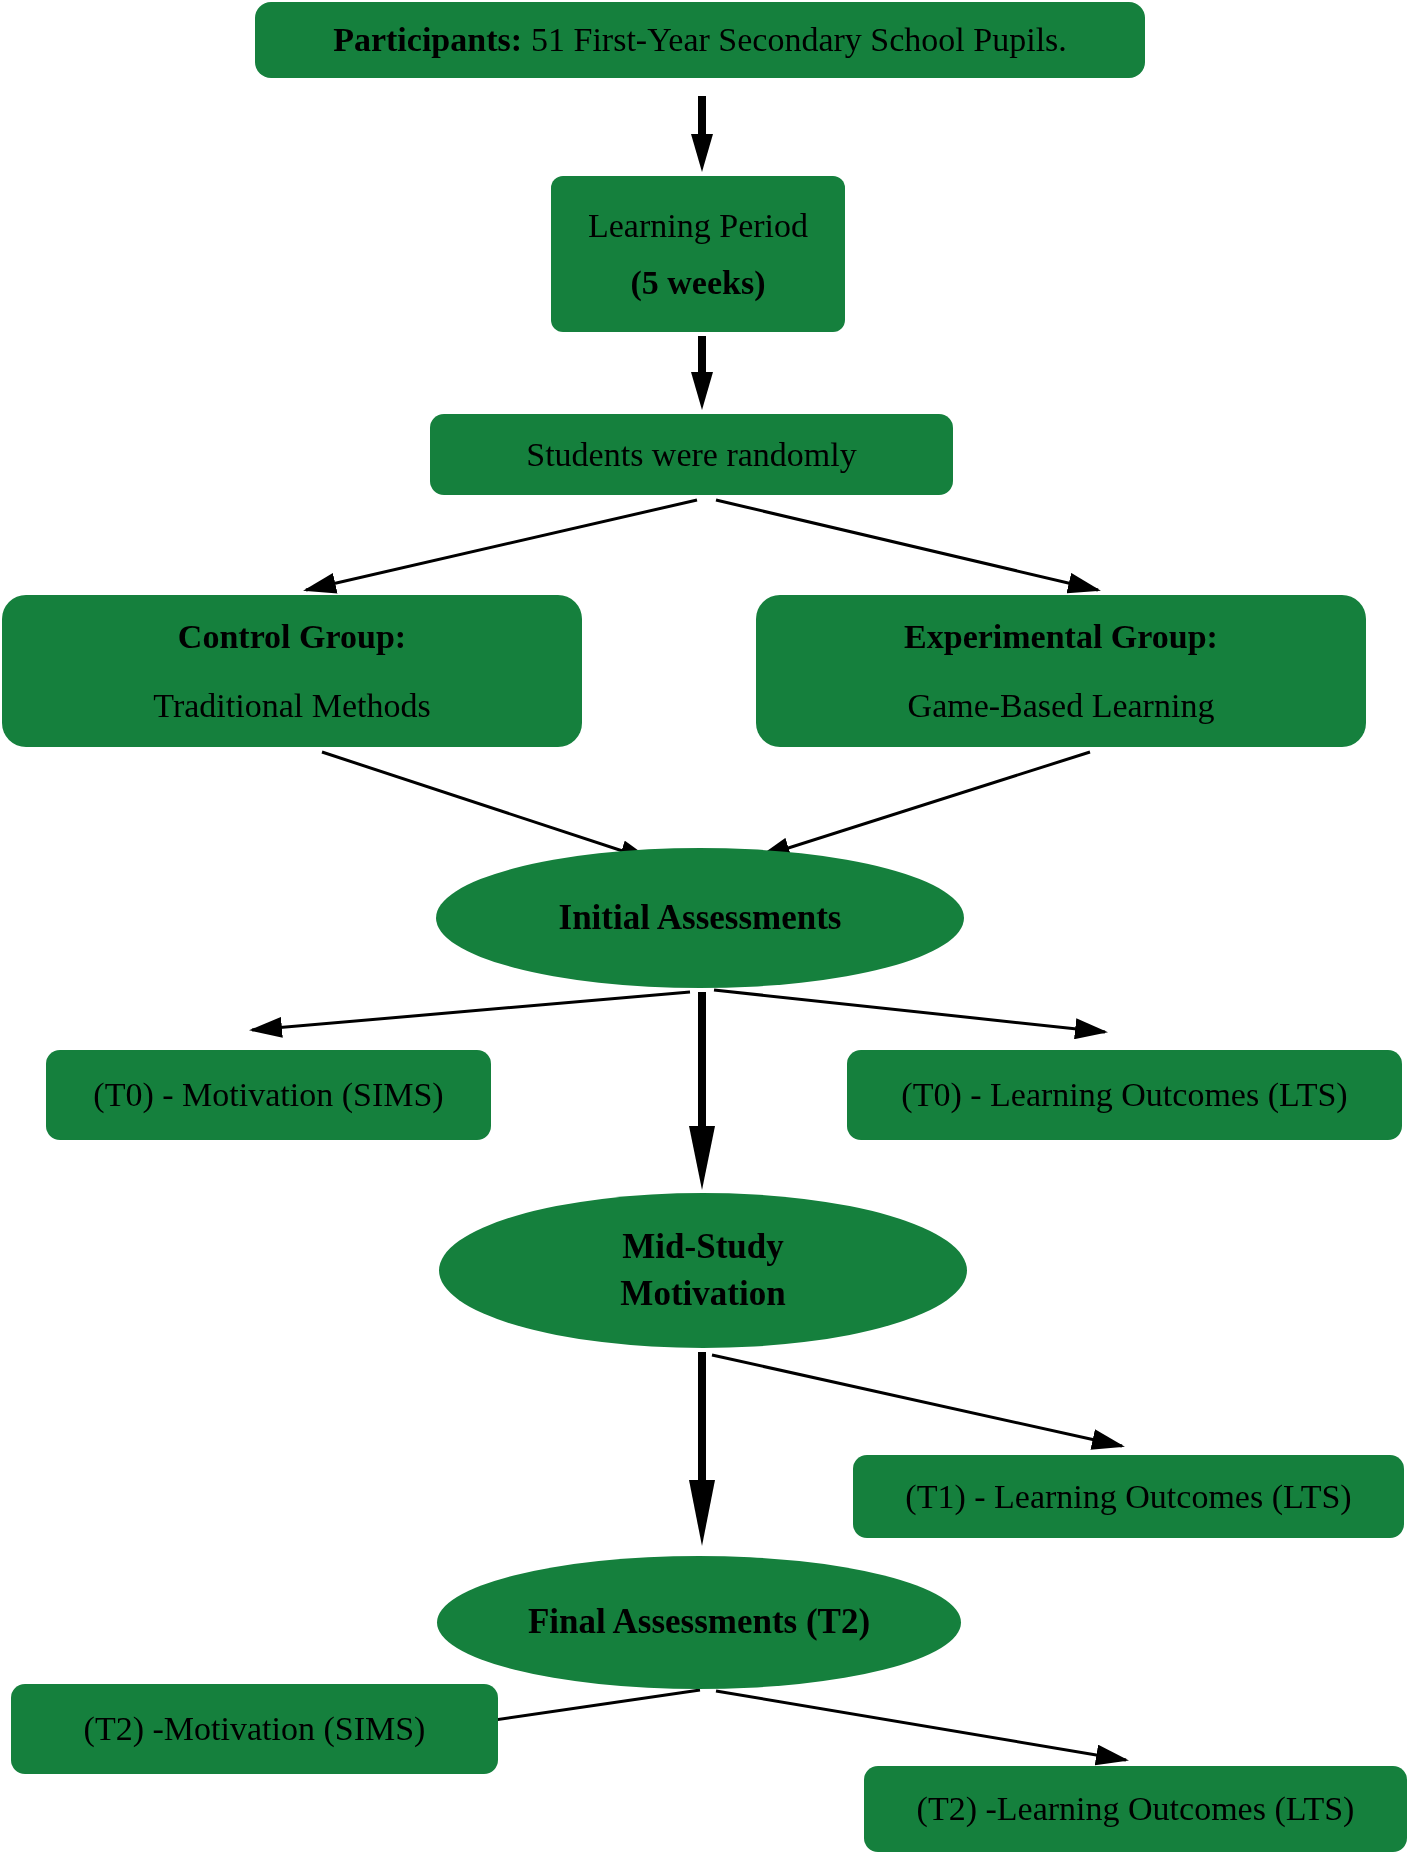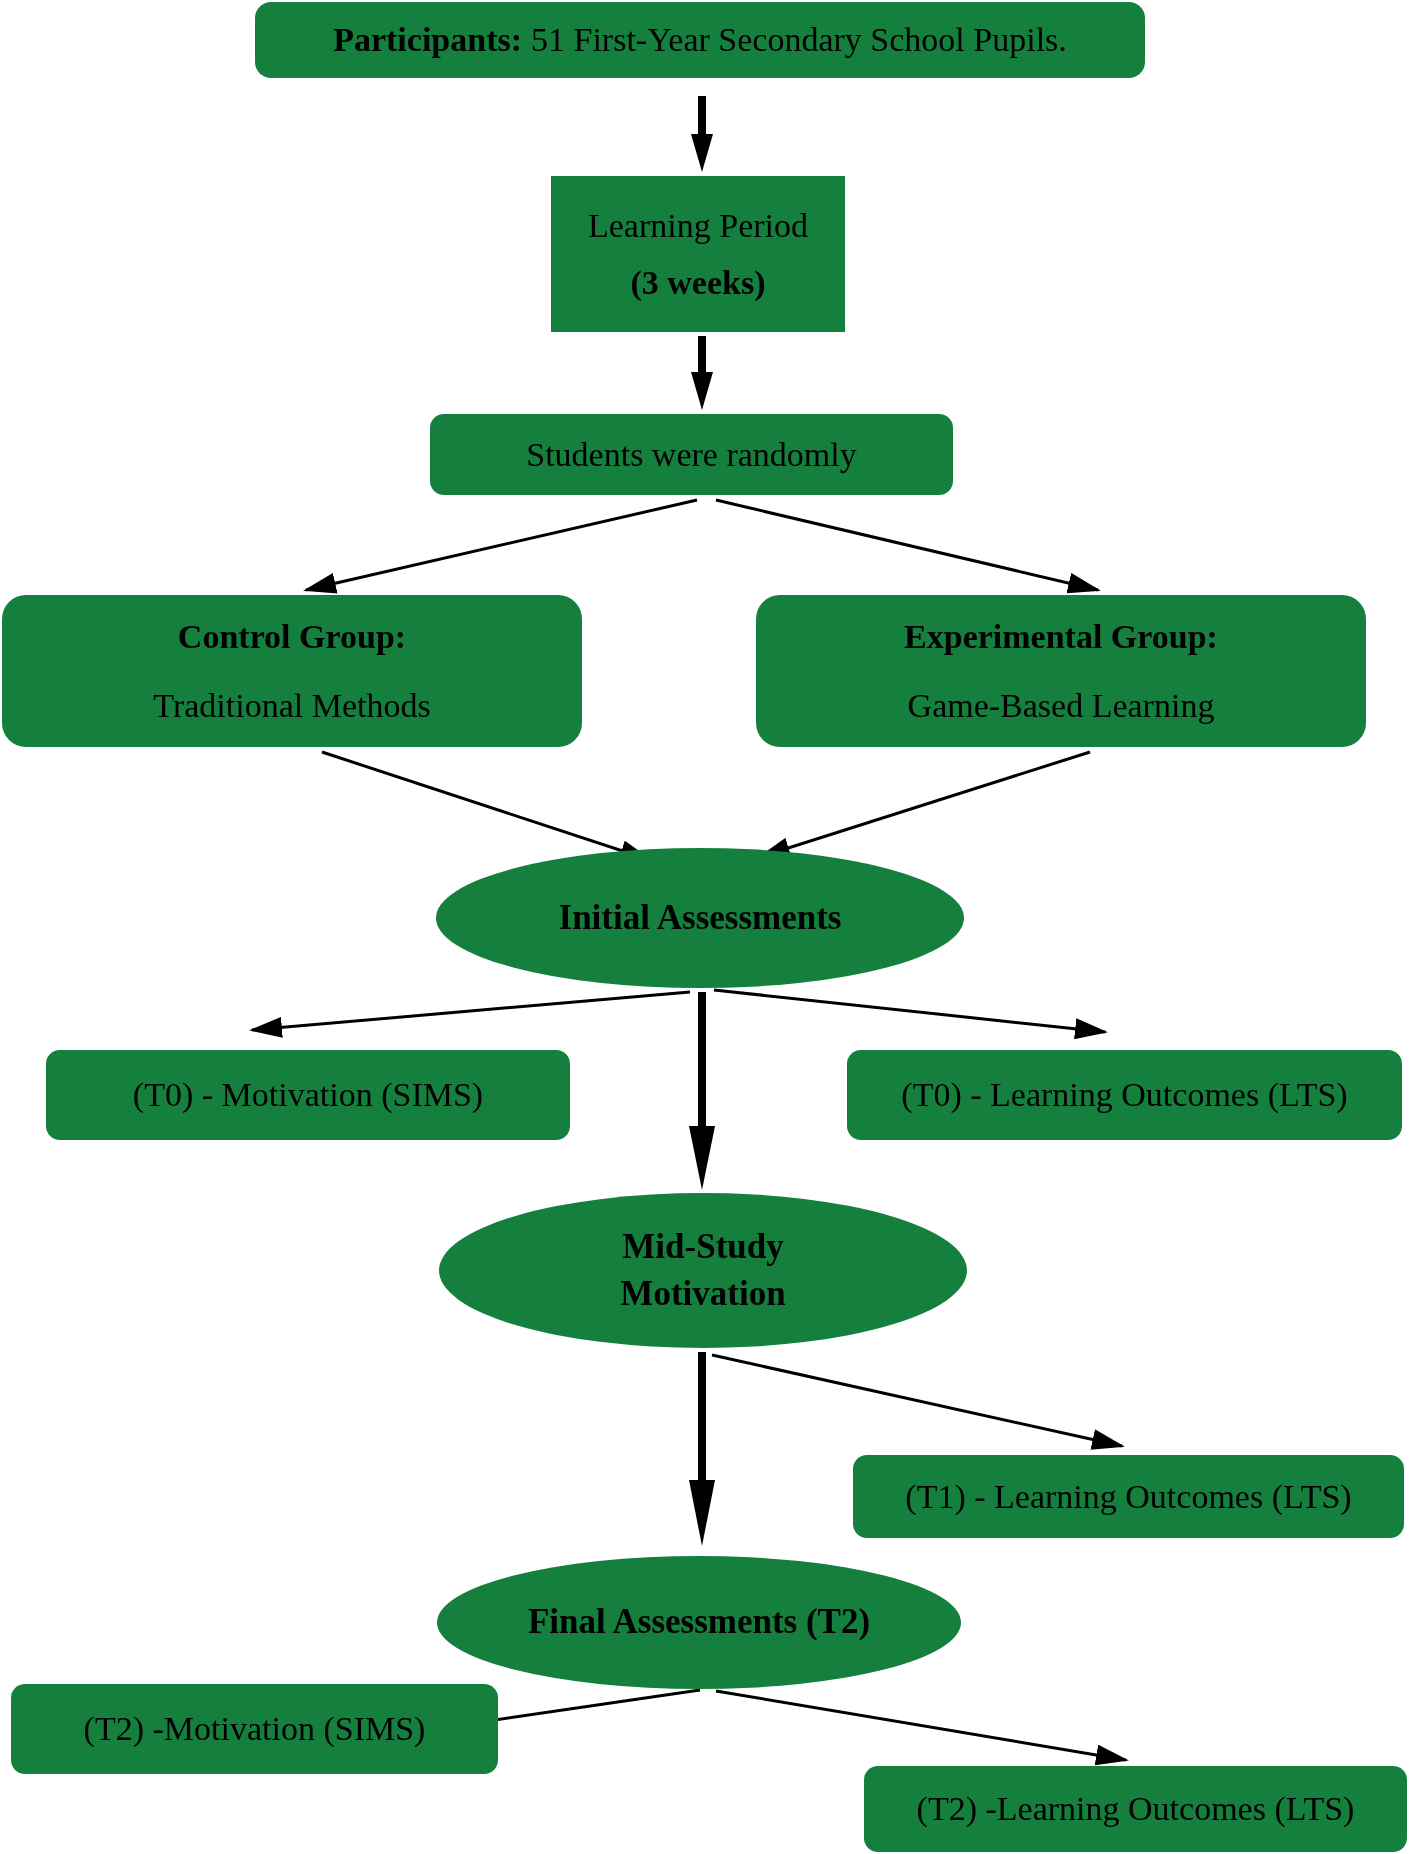--- a/index.html
+++ b/index.html
@@ -17,21 +17,21 @@
     background:#15803d;
     display:flex;flex-direction:column;
     align-items:center;justify-content:center;
     text-align:center;
     font-size:34px;line-height:1.22;
     z-index:2;
   }
   .r14{border-radius:14px;}
   .r16{border-radius:16px;}
   .r24{border-radius:24px;}
-  .sq{border-radius:0;}
+  .sq{border-radius:12px;}
   .ellipse{border-radius:50%;}
   .b{font-weight:bold;}
   .ln{white-space:nowrap;}
   .sp{margin-left:9px;}
   .gap-lg{gap:28px;align-items:center;}
   .gap-md{gap:16px;}
   .gap-sm{gap:4px;}
   .node.big-label{font-size:35px;font-weight:bold;}
   svg line.thin{stroke:#000;stroke-width:3;}
   svg line.thick{stroke:#000;stroke-width:8;}
@@ -78,42 +78,42 @@
   </svg>
 
   <div class="node r16" style="left:255px;top:2px;width:890px;height:76px;">
     <div class="ln">
       <span class="b">Participants:</span><span class="sp">51 First-Year Secondary School Pupils.</span>
     </div>
   </div>
 
   <div class="node sq gap-md" style="left:551px;top:176px;width:294px;height:156px;">
     <div class="ln">Learning Period</div>
-    <div class="ln b">(3 weeks)</div>
+    <div class="ln b">(5 weeks)</div>
   </div>
 
   <div class="node r14" style="left:430px;top:414px;width:523px;height:81px;">
     <div class="ln">Students were randomly</div>
   </div>
 
   <div class="node r24 gap-lg" style="left:2px;top:595px;width:580px;height:152px;">
     <div class="ln b">Control Group:</div>
     <div class="ln">Traditional Methods</div>
   </div>
 
   <div class="node r24 gap-lg" style="left:756px;top:595px;width:610px;height:152px;">
     <div class="ln b">Experimental Group:</div>
     <div class="ln">Game-Based Learning</div>
   </div>
 
   <div class="node ellipse big-label" style="left:436px;top:848px;width:528px;height:140px;">
     <div class="ln">Initial Assessments</div>
   </div>
 
-  <div class="node r14" style="left:46px;top:1050px;width:524px;height:90px;">
+  <div class="node r14" style="left:46px;top:1050px;width:445px;height:90px;">
     <div class="ln">(T0) - Motivation (SIMS)</div>
   </div>
 
   <div class="node r14" style="left:847px;top:1050px;width:555px;height:90px;">
     <div class="ln">(T0) - Learning Outcomes (LTS)</div>
   </div>
 
   <div class="node ellipse big-label gap-sm" style="left:439px;top:1193px;width:528px;height:155px;text-align:right;">
     <div class="ln">Mid-Study</div>
     <div class="ln">Motivation</div>

